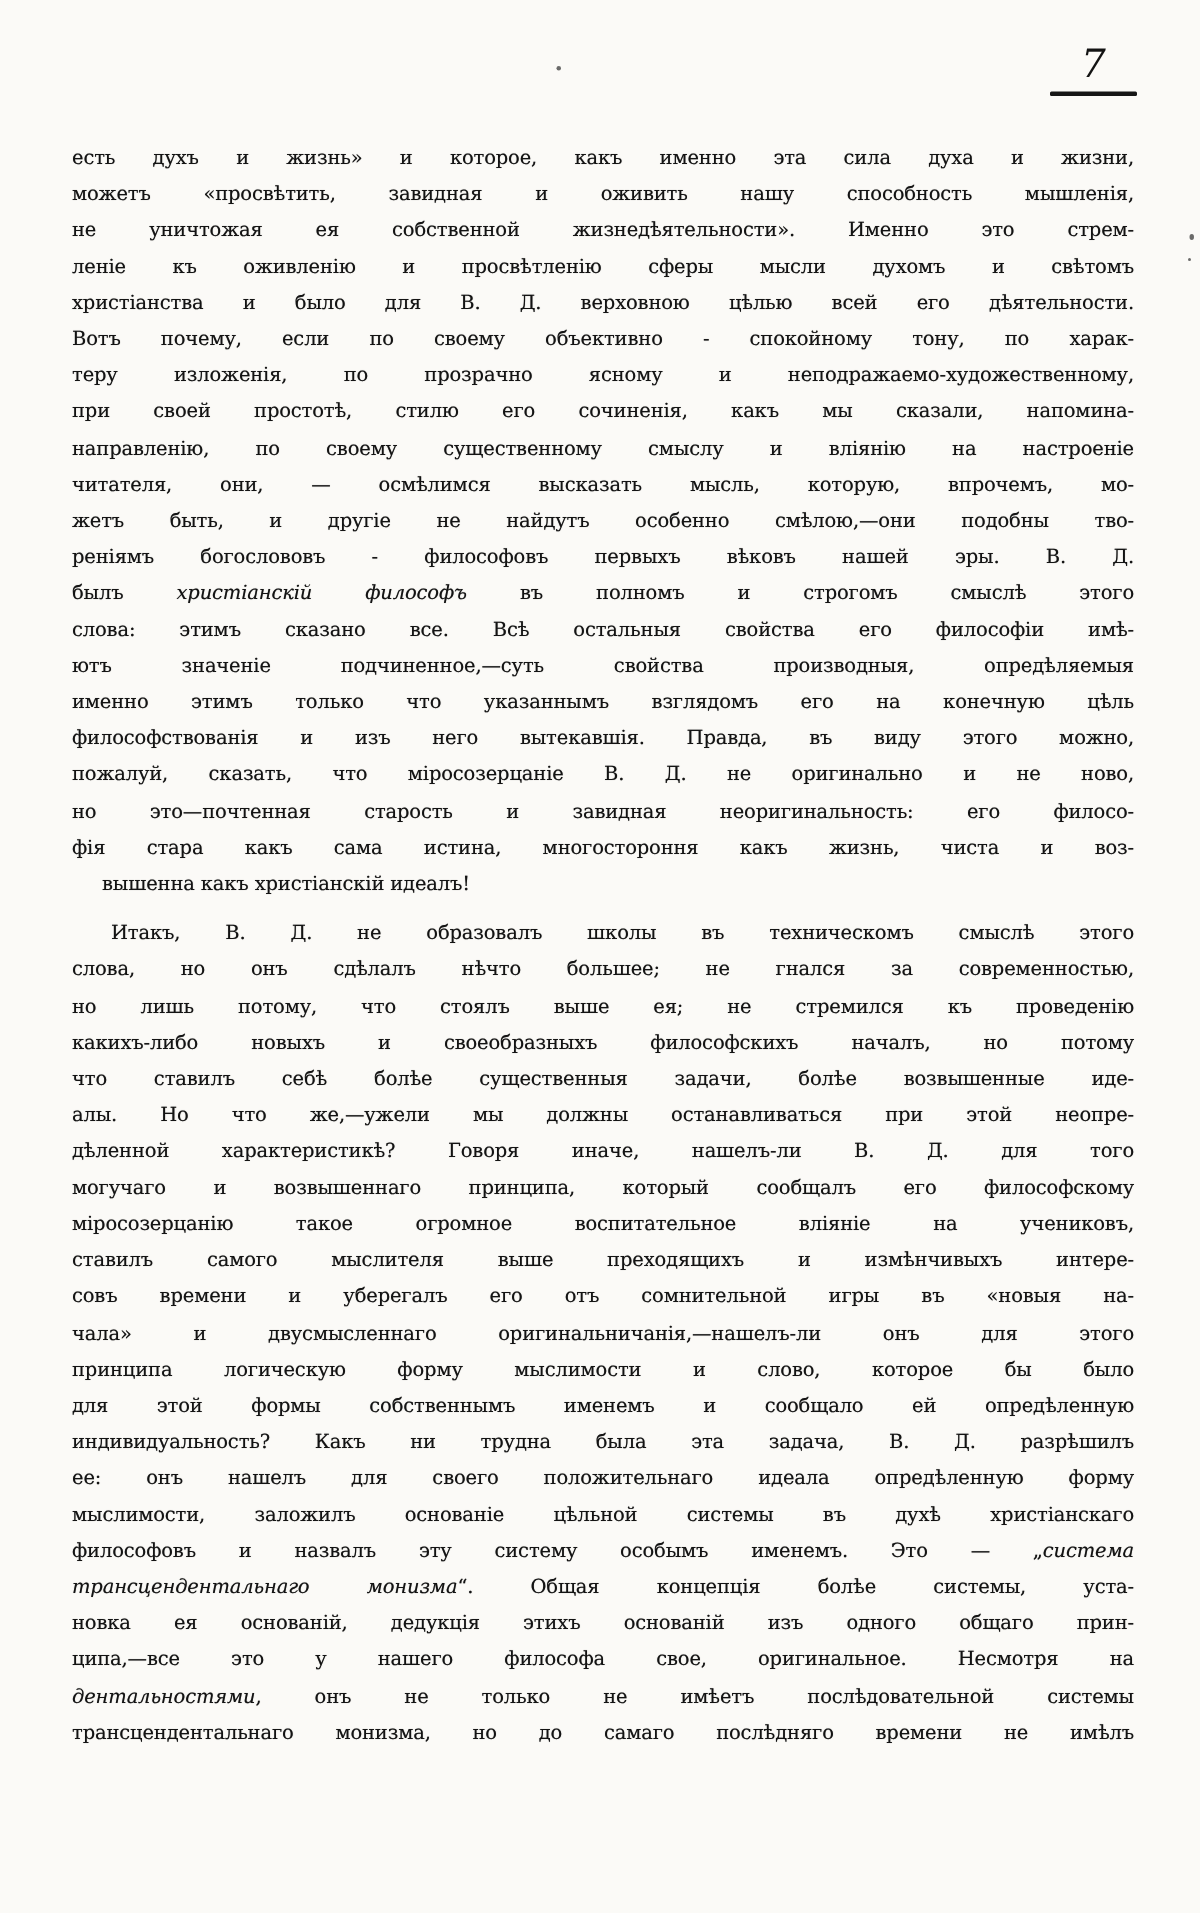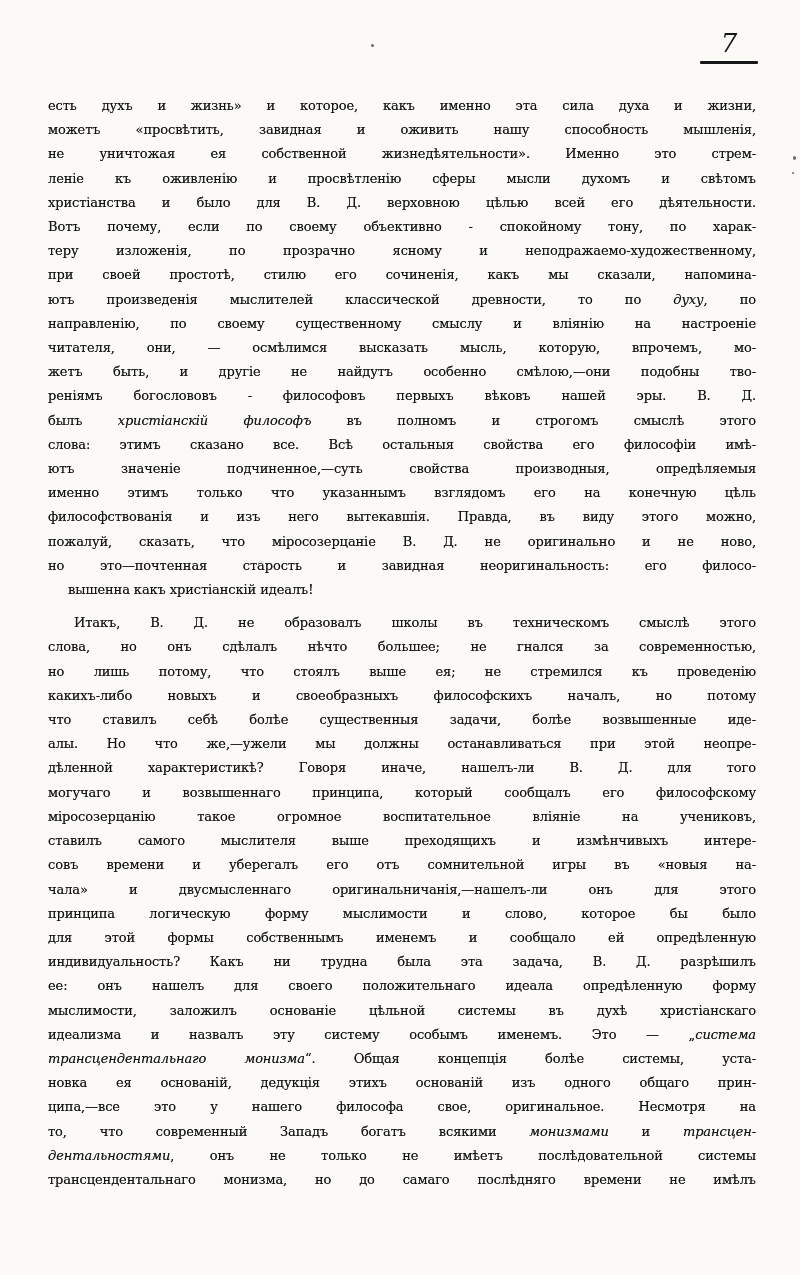--- a/index.html
+++ b/index.html
@@ -67,57 +67,56 @@
 <div class="text-block">
     <div class="paragraph">
       <div class="line"><span>есть духъ и жизнь» и которое, какъ именно эта сила духа и жизни,</span></div>
       <div class="line"><span>можетъ «просвѣтить, завидная и оживить нашу способность мышленія,</span></div>
       <div class="line"><span>не уничтожая ея собственной жизнедѣятельности». Именно это стрем-</span></div>
       <div class="line"><span>леніе къ оживленію и просвѣтленію сферы мысли духомъ и свѣтомъ</span></div>
       <div class="line"><span>христіанства и было для В. Д. верховною цѣлью всей его дѣятельности.</span></div>
       <div class="line"><span>Вотъ почему, если по своему объективно - спокойному тону, по харак-</span></div>
       <div class="line"><span>теру изложенія, по прозрачно ясному и неподражаемо-художественному,</span></div>
       <div class="line"><span>при своей простотѣ, стилю его сочиненія, какъ мы сказали, напомина-</span></div>
-      <div class="line"><span>ютъ произведенія мыслителей классической древности, то по </span><em>духу</em><span>, по</span></div>
       <div class="line"><span>направленію, по своему существенному смыслу и вліянію на настроеніе</span></div>
       <div class="line"><span>читателя, они, — осмѣлимся высказать мысль, которую, впрочемъ, мо-</span></div>
       <div class="line"><span>жетъ быть, и другіе не найдутъ особенно смѣлою,—они подобны тво-</span></div>
       <div class="line"><span>реніямъ богослововъ - философовъ первыхъ вѣковъ нашей эры. В. Д.</span></div>
       <div class="line"><span>былъ </span><em>христіанскій философъ</em><span> въ полномъ и строгомъ смыслѣ этого</span></div>
       <div class="line"><span>слова: этимъ сказано все. Всѣ остальныя свойства его философіи имѣ-</span></div>
       <div class="line"><span>ютъ значеніе подчиненное,—суть свойства производныя, опредѣляемыя</span></div>
       <div class="line"><span>именно этимъ только что указаннымъ взглядомъ его на конечную цѣль</span></div>
       <div class="line"><span>философствованія и изъ него вытекавшія. Правда, въ виду этого можно,</span></div>
       <div class="line"><span>пожалуй, сказать, что міросозерцаніе В. Д. не оригинально и не ново,</span></div>
       <div class="line"><span>но это—почтенная старость и завидная неоригинальность: его филосо-</span></div>
+      <div class="line"><span>фія стара какъ сама истина, многостороння какъ жизнь, чиста и воз-</span></div>
       <div class="line no-just"><span>вышенна какъ христіанскій идеалъ!</span></div>
     </div>
     <div class="paragraph">
       <div class="line indent"><span>Итакъ, В. Д. не образовалъ школы въ техническомъ смыслѣ этого</span></div>
       <div class="line"><span>слова, но онъ сдѣлалъ нѣчто большее; не гнался за современностью,</span></div>
       <div class="line"><span>но лишь потому, что стоялъ выше ея; не стремился къ проведенію</span></div>
       <div class="line"><span>какихъ-либо новыхъ и своеобразныхъ философскихъ началъ, но потому</span></div>
       <div class="line"><span>что ставилъ себѣ болѣе существенныя задачи, болѣе возвышенные иде-</span></div>
       <div class="line"><span>алы. Но что же,—ужели мы должны останавливаться при этой неопре-</span></div>
       <div class="line"><span>дѣленной характеристикѣ? Говоря иначе, нашелъ-ли В. Д. для того</span></div>
       <div class="line"><span>могучаго и возвышеннаго принципа, который сообщалъ его философскому</span></div>
       <div class="line"><span>міросозерцанію такое огромное воспитательное вліяніе на учениковъ,</span></div>
       <div class="line"><span>ставилъ самого мыслителя выше преходящихъ и измѣнчивыхъ интере-</span></div>
       <div class="line"><span>совъ времени и уберегалъ его отъ сомнительной игры въ «новыя на-</span></div>
       <div class="line"><span>чала» и двусмысленнаго оригинальничанія,—нашелъ-ли онъ для этого</span></div>
       <div class="line"><span>принципа логическую форму мыслимости и слово, которое бы было</span></div>
       <div class="line"><span>для этой формы собственнымъ именемъ и сообщало ей опредѣленную</span></div>
       <div class="line"><span>индивидуальность? Какъ ни трудна была эта задача, В. Д. разрѣшилъ</span></div>
       <div class="line"><span>ее: онъ нашелъ для своего положительнаго идеала опредѣленную форму</span></div>
       <div class="line"><span>мыслимости, заложилъ основаніе цѣльной системы въ духѣ христіанскаго</span></div>
-      <div class="line"><span>идеализма и назвалъ эту систему особымъ именемъ. Это — „</span><em>система</em></div>
+      <div class="line"><span>философовъ и назвалъ эту систему особымъ именемъ. Это — „</span><em>система</em></div>
       <div class="line"><em>трансцендентальнаго монизма</em><span>“. Общая концепція болѣе системы, уста-</span></div>
       <div class="line"><span>новка ея основаній, дедукція этихъ основаній изъ одного общаго прин-</span></div>
       <div class="line"><span>ципа,—все это у нашего философа свое, оригинальное. Несмотря на</span></div>
-      <div class="line"><span>то, что современный Западъ богатъ всякими </span><em>монизмами</em><span> и </span><em>трансцен-</em></div>
       <div class="line"><em>дентальностями</em><span>, онъ не только не имѣетъ послѣдовательной системы</span></div>
       <div class="line"><span>трансцендентальнаго монизма, но до самаго послѣдняго времени не имѣлъ</span></div>
     </div>
   </div>
 
 <div class="speck s1"></div>
 <div class="speck s2"></div>
 <div class="speck s3"></div>
 
 </body></html>

